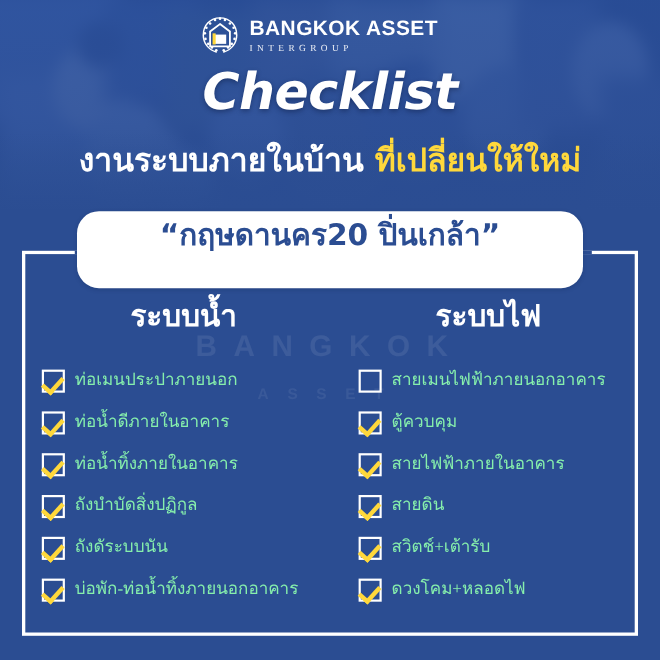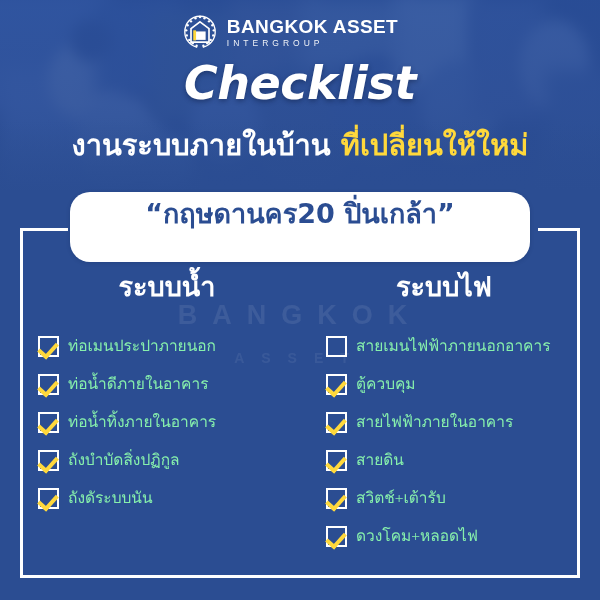--- a/index.html
+++ b/index.html
@@ -41,21 +41,21 @@
     z-index:6;
   }
   #logo-mark { position:relative; width:36px; height:36px; flex:0 0 36px; }
   #logo-text { display:flex; flex-direction:column; line-height:1; }
   #logo-title {
     font-family:"Liberation Sans", sans-serif;
     font-weight:bold; font-size:19px; color:#ffffff;
     letter-spacing:.4px;
   }
   #logo-sub {
-    font-family:Liberation Sans, sans-serif;
+    font-family:Liberation Serif, serif;
     font-size:8.5px; color:#ffffff; letter-spacing:4.0px;
     margin-top:3px; opacity:.92;
   }
 
   
   #checklist-word {
     position:absolute; left:0; top:56px; width:600px;
     text-align:center; z-index:6;
     font-family:"DejaVu Sans", sans-serif;
     font-style:italic; font-weight:bold;
@@ -276,20 +276,24 @@
         <span class="item-label">ท่อน้ำทิ้งภายในอาคาร</span>
       </div>
       <div class="item">
         <span class="cbox checked"></span>
         <span class="item-label">ถังบำบัดสิ่งปฏิกูล</span>
       </div>
       <div class="item">
         <span class="cbox checked"></span>
         <span class="item-label">ถังดัระบบนัน</span>
       </div>
+      <div class="item">
+        <span class="cbox checked"></span>
+        <span class="item-label">บ่อพัก-ท่อน้ำทิ้งภายนอกอาคาร</span>
+      </div>
     </div>
 
     <div class="col col-right">
       <div class="col-title">ระบบไฟ</div>
 
       <div class="item">
         <span class="cbox"></span>
         <span class="item-label">สายเมนไฟฟ้าภายนอกอาคาร</span>
       </div>
       <div class="item">

